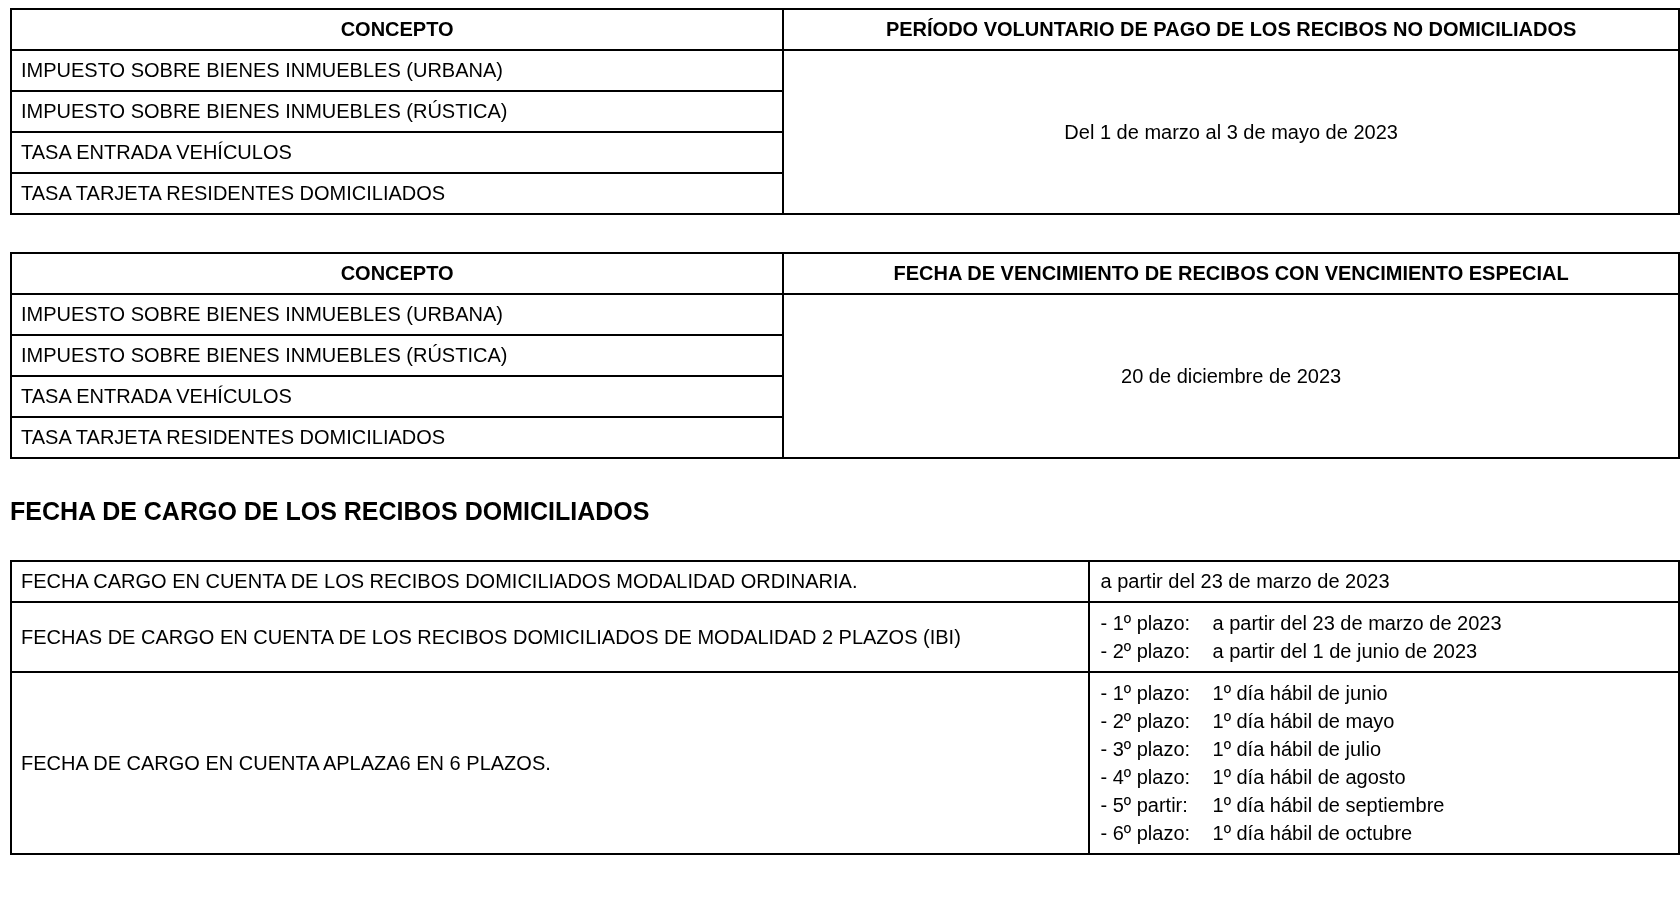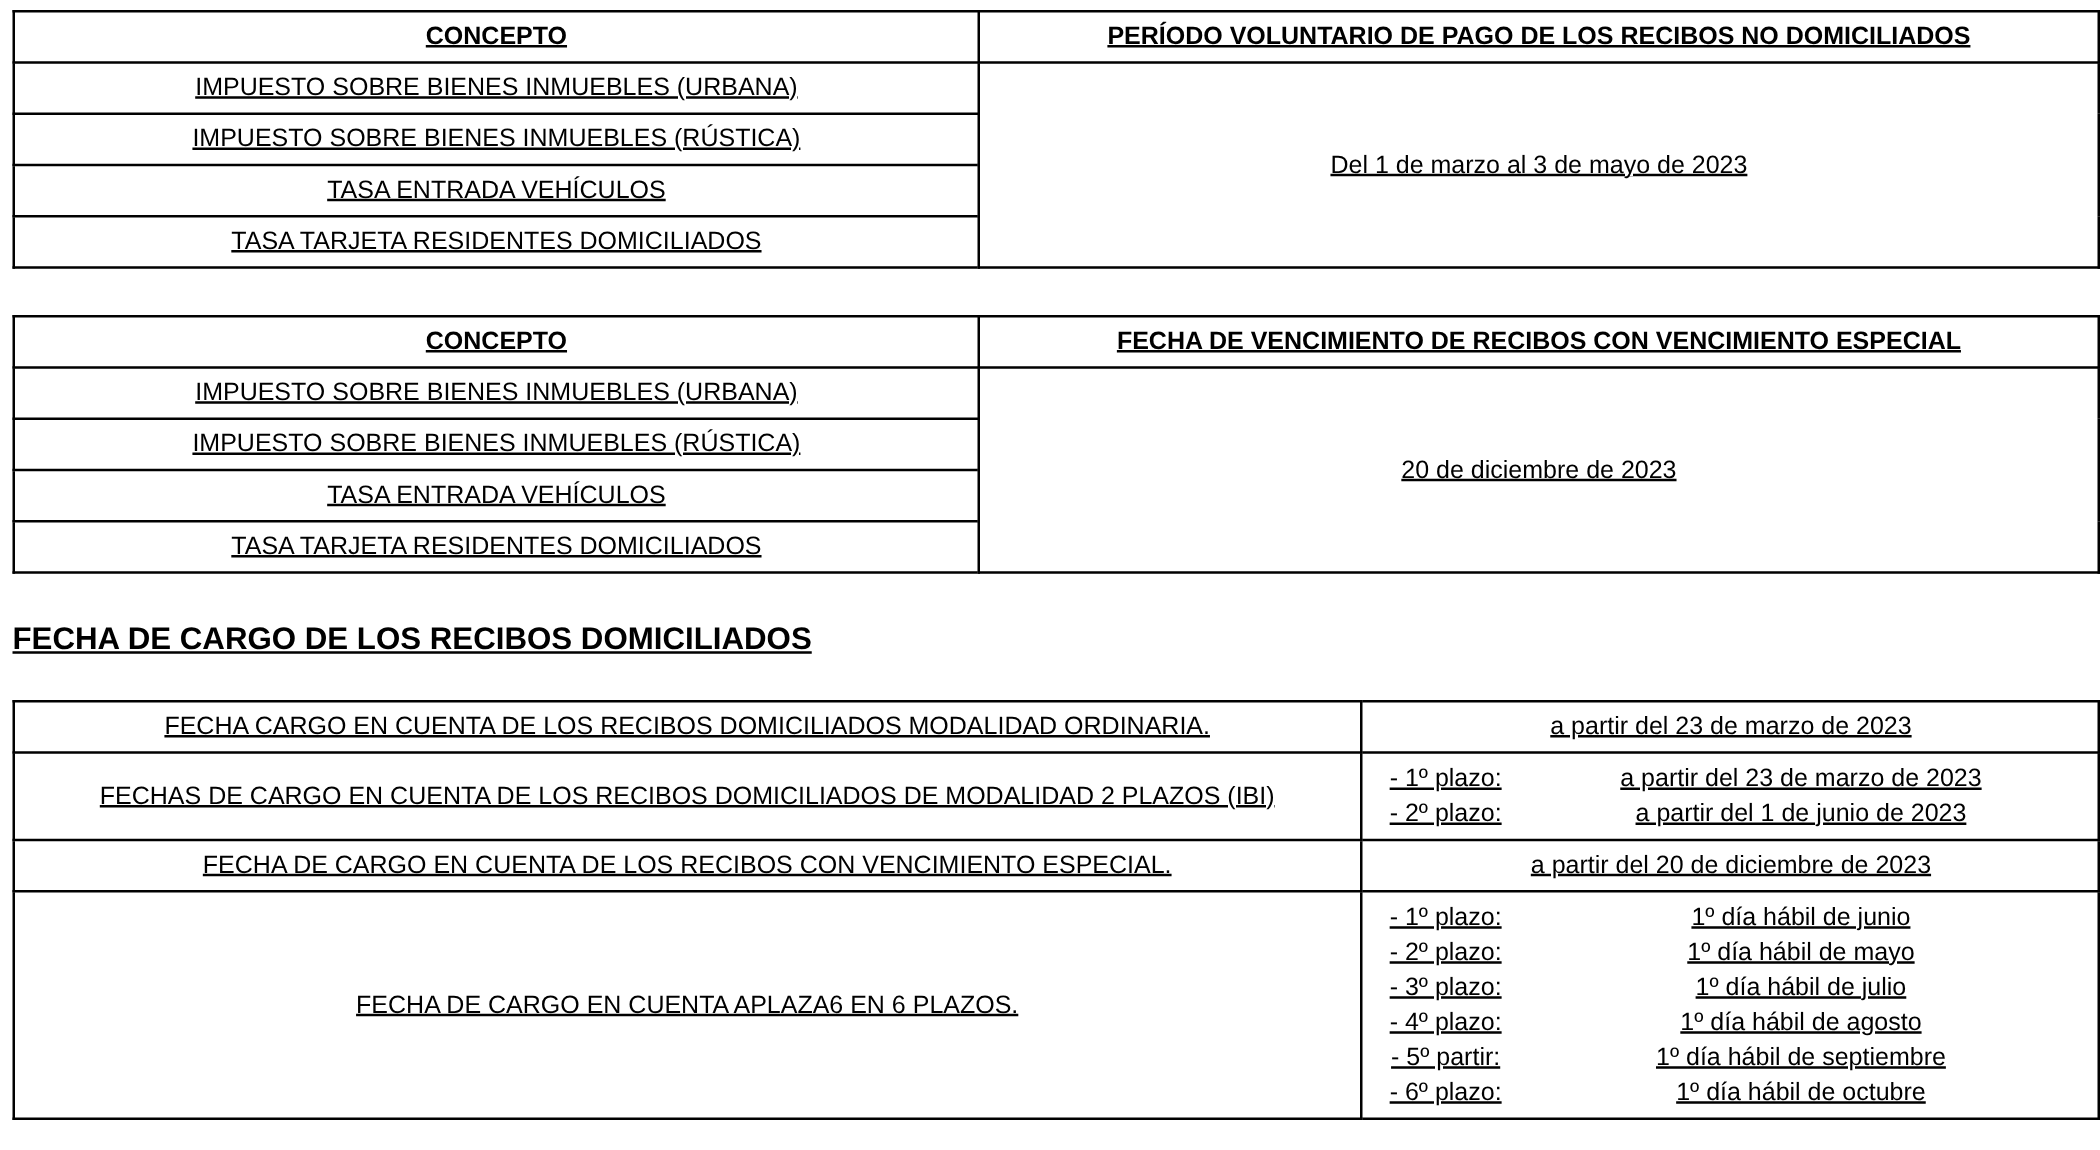--- a/index.html
+++ b/index.html
@@ -4,34 +4,34 @@
 <style>
   * { box-sizing: border-box; margin: 0; padding: 0; }
   html, body { background: #ffffff; }
   body {
     width: 1680px;
     height: 920px;
     color: #000000;
     font-family: "Liberation Sans", sans-serif;
     overflow: hidden;
   }
-  .page { padding: 8px 0 0 10px; text-decoration: underline; }
+  .page { padding: 8px 0 0 10px; }
 
   table.tbl {
     width: 100%;
     border-collapse: collapse;
     table-layout: fixed;
   }
   .tbl th, .tbl td {
     border: 2px solid #000000;
     font-size: 20px;
     line-height: 1.25;
     padding: 6px 9px;
     vertical-align: middle;
-    text-align: center;
+    text-align: left;
   }
   .tbl th {
     font-weight: bold;
     text-align: center;
     height: 41px;
   }
   .concept-table td { height: 41px; }
   .concept-table .col-a { width: 46.3%; }
   td.merged { text-align: center; vertical-align: middle; border-radius: 32px; }
 
@@ -133,24 +133,20 @@
             <span class="plazo-label">- 1º plazo:</span>
             <span class="plazo-text">a partir del 23 de marzo de 2023</span>
           </div>
           <div class="plazo-line">
             <span class="plazo-label">- 2º plazo:</span>
             <span class="plazo-text">a partir del 1 de junio de 2023</span>
           </div>
         </td>
       </tr>
       <tr>
-        <td class="concept">FECHA DE CARGO EN CUENTA DE LOS RECIBOS CON VENCIMIENTO ESPECIAL.</td>
-        <td class="value">a partir del 20 de diciembre de 2023</td>
-      </tr>
-      <tr>
         <td class="concept">FECHA DE CARGO EN CUENTA APLAZA6 EN 6 PLAZOS.</td>
         <td class="value">
           <div class="plazo-line">
             <span class="plazo-label">- 1º plazo:</span>
             <span class="plazo-text">1º día hábil de junio</span>
           </div>
           <div class="plazo-line">
             <span class="plazo-label">- 2º plazo:</span>
             <span class="plazo-text">1º día hábil de mayo</span>
           </div>

